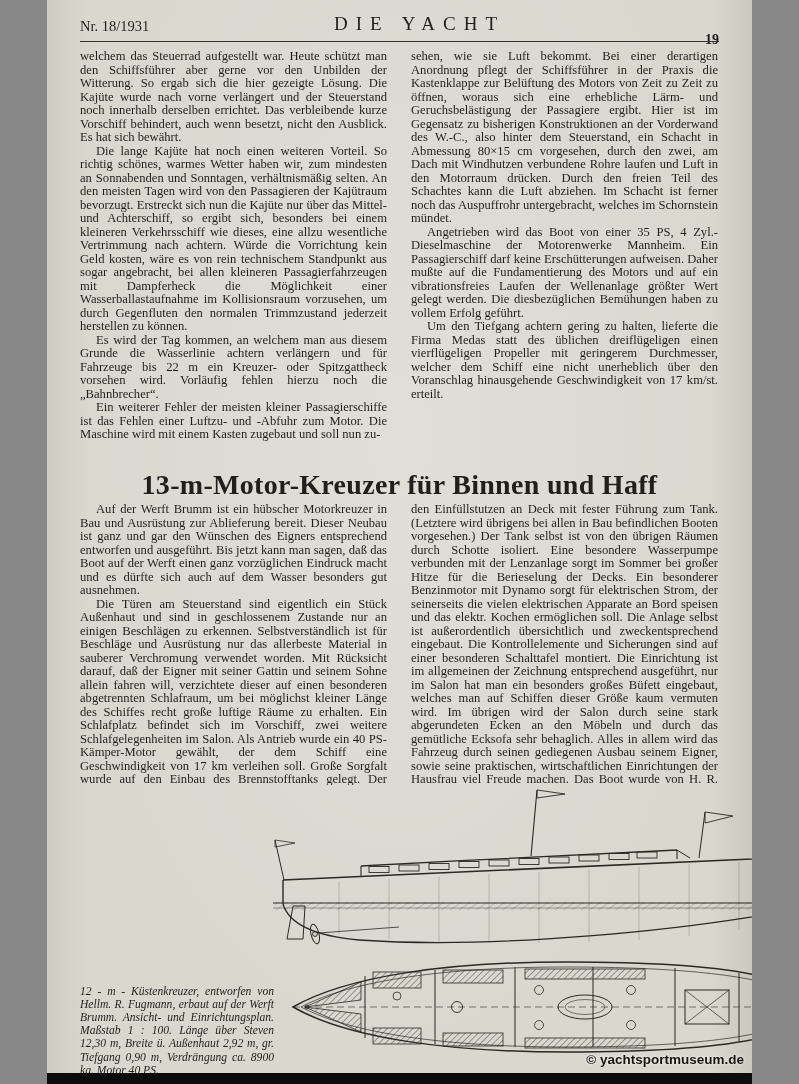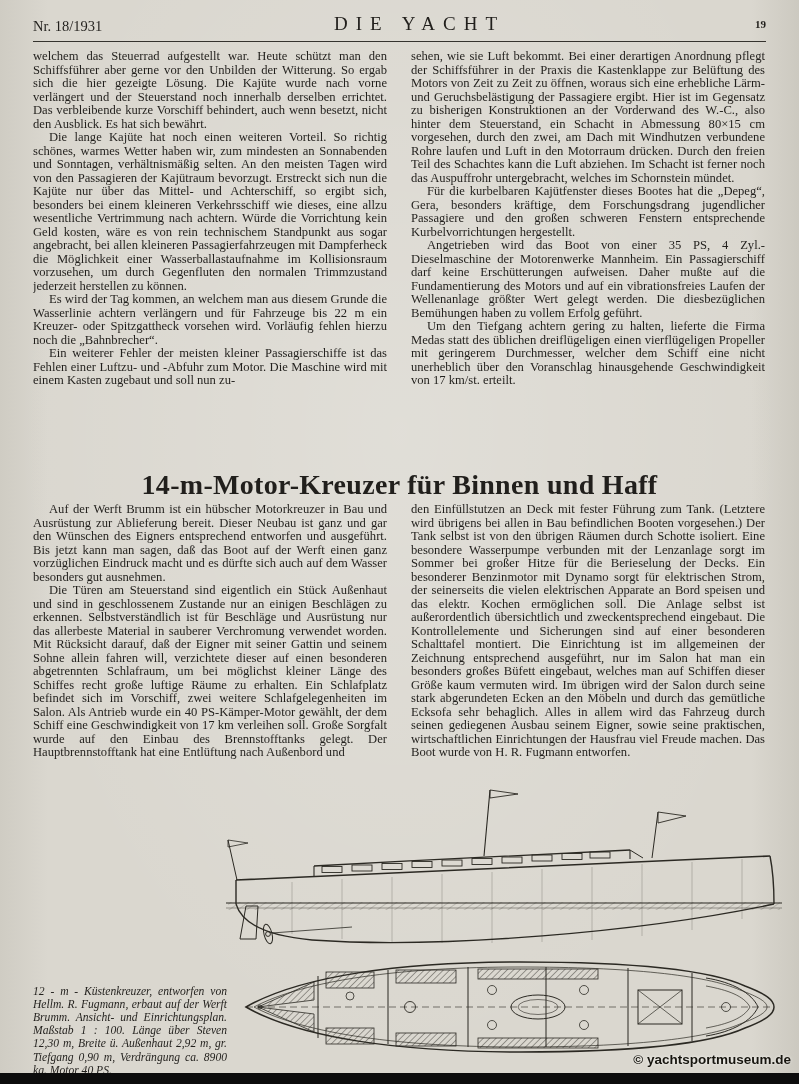--- a/index.html
+++ b/index.html
@@ -1,29 +1,29 @@
 <!DOCTYPE html>
 <html lang="de"><head>
 <meta charset="utf-8">
 <style>
   html,body{margin:0;padding:0;background:#888;}
   .page{
-    position:relative;width:799px;height:1084px;margin:0 auto;
+    position:relative;width:705px;height:1084px;margin:0 auto;
     background:
       radial-gradient(ellipse at 50% 40%, rgba(255,255,255,.18), rgba(0,0,0,0) 70%),
       linear-gradient(90deg, #cfccc3 0%, #dad7cf 6%, #dad7cf 94%, #ccc9c0 100%),
       #d9d6ce;
     color:#211f1c;
     font-family:"Liberation Serif", serif;
     overflow:hidden;
   }
   
   .hdr-issue{position:absolute;top:18px;left:33px;font-size:14.5px;}
   .hdr-masthead{position:absolute;top:13px;left:0;right:0;text-align:center;font-size:19px;letter-spacing:8px;padding-left:40px;}
-  .hdr-page{position:absolute;top:18px;right:33px;font-size:11px;font-weight:bold;}
+  .hdr-page{position:absolute;top:32px;right:33px;font-size:14px;font-weight:bold;}
   .hdr-rule{position:absolute;top:41px;left:33px;right:33px;border-top:1.6px solid #35332e;}
 
   
   .two-col{position:absolute;left:33px;right:34px;display:flex;gap:24px;overflow:hidden;}
   .col{flex:1;min-width:0;}
   .col p{
     margin:0;text-align:justify;text-indent:16px;
     font-size:12.6px;line-height:13.5px;
     hyphens:auto;-webkit-hyphens:auto;
   }
@@ -65,27 +65,26 @@
 
   <section class="two-col art1">
     <div class="col">
       <p class="noind">welchem das Steuerrad aufgestellt war.  Heute schützt man den Schiffsführer aber gerne vor den Unbilden der Witterung. So ergab sich die hier gezeigte Lösung.  Die Kajüte wurde nach vorne verlängert und der Steuerstand noch innerhalb derselben errichtet.  Das verbleibende kurze Vorschiff behindert, auch wenn besetzt, nicht den Ausblick.  Es hat sich bewährt.</p>
       <p>Die lange Kajüte hat noch einen weiteren Vorteil.  So richtig schönes, warmes Wetter haben wir, zum mindesten an Sonnabenden und Sonntagen, verhältnismäßig selten.  An den meisten Tagen wird von den Passagieren der Kajütraum bevorzugt.  Erstreckt sich nun die Kajüte nur über das Mittel- und Achterschiff, so ergibt sich, besonders bei einem kleineren Verkehrsschiff wie dieses, eine allzu wesentliche Vertrimmung nach achtern.  Würde die Vorrichtung kein Geld kosten, wäre es von rein technischem Standpunkt aus sogar angebracht, bei allen kleineren Passagierfahrzeugen mit Dampferheck die Möglichkeit einer Wasserballastaufnahme im Kollisionsraum vorzusehen, um durch Gegenfluten den normalen Trimmzustand jederzeit herstellen zu können.</p>
       <p>Es wird der Tag kommen, an welchem man aus diesem Grunde die Wasserlinie achtern verlängern und für Fahrzeuge bis 22 m ein Kreuzer- oder Spitzgattheck vorsehen wird. Vorläufig fehlen hierzu noch die „Bahnbrecher“.</p>
       <p>Ein weiterer Fehler der meisten kleiner Passagierschiffe ist das Fehlen einer Luftzu- und -Abfuhr zum Motor.  Die Maschine wird mit einem Kasten zugebaut und soll nun zu-</p>
     </div>
     <div class="col">
       <p class="noind">sehen, wie sie Luft bekommt.  Bei einer derartigen Anordnung pflegt der Schiffsführer in der Praxis die Kastenklappe zur Belüftung des Motors von Zeit zu Zeit zu öffnen, woraus sich eine erhebliche Lärm- und Geruchsbelästigung der Passagiere ergibt.  Hier ist im Gegensatz zu bisherigen Konstruktionen an der Vorderwand des W.-C., also hinter dem Steuerstand, ein Schacht in Abmessung 80×15 cm vorgesehen, durch den zwei, am Dach mit Windhutzen verbundene Rohre laufen und Luft in den Motorraum drücken.  Durch den freien Teil des Schachtes kann die Luft abziehen.  Im Schacht ist ferner noch das Auspuffrohr untergebracht, welches im Schornstein mündet.</p>
-      <p>Für die kurbelbaren Kajütfenster dieses Bootes hat die „Depeg“, Gera, besonders kräftige, dem Forschungsdrang jugendlicher Passagiere und den großen schweren Fenstern entsprechende Kurbelvorrichtungen hergestellt.</p>
       <p>Angetrieben wird das Boot von einer 35 PS, 4 Zyl.-Dieselmaschine der Motorenwerke Mannheim.  Ein Passagierschiff darf keine Erschütterungen aufweisen.  Daher mußte auf die Fundamentierung des Motors und auf ein vibrationsfreies Laufen der Wellenanlage größter Wert gelegt werden.  Die diesbezüglichen Bemühungen haben zu vollem Erfolg geführt.</p>
       <p>Um den Tiefgang achtern gering zu halten, lieferte die Firma Medas statt des üblichen dreiflügeligen einen vierflügeligen Propeller mit geringerem Durchmesser, welcher dem Schiff eine nicht unerheblich über den Voranschlag hinausgehende Geschwindigkeit von 17 km/st. erteilt.</p>
     </div>
   </section>
 
-  <h1 class="headline">14-m-Motor-Kreuzer für Binnen und Haff</h1>
+  <h1 class="headline">13-m-Motor-Kreuzer für Binnen und Haff</h1>
 
   <section class="two-col art2">
     <div class="col">
       <p>Auf der Werft Brumm ist ein hübscher Motorkreuzer in Bau und Ausrüstung zur Ablieferung bereit.  Dieser Neubau ist ganz und gar den Wünschen des Eigners entsprechend entworfen und ausgeführt.  Bis jetzt kann man sagen, daß das Boot auf der Werft einen ganz vorzüglichen Eindruck macht und es dürfte sich auch auf dem Wasser besonders gut ausnehmen.</p>
       <p>Die Türen am Steuerstand sind eigentlich ein Stück Außenhaut und sind in geschlossenem Zustande nur an einigen Beschlägen zu erkennen.  Selbstverständlich ist für Beschläge und Ausrüstung nur das allerbeste Material in sauberer Verchromung verwendet worden.  Mit Rücksicht darauf, daß der Eigner mit seiner Gattin und seinem Sohne allein fahren will, verzichtete dieser auf einen besonderen abgetrennten Schlafraum, um bei möglichst kleiner Länge des Schiffes recht große luftige Räume zu erhalten.  Ein Schlafplatz befindet sich im Vorschiff, zwei weitere Schlafgelegenheiten im Salon.  Als Antrieb wurde ein 40 PS-Kämper-Motor gewählt, der dem Schiff eine Geschwindigkeit von 17 km verleihen soll.  Große Sorgfalt wurde auf den Einbau des Brennstofftanks gelegt.  Der Hauptbrennstofftank hat eine Entlüftung nach Außenbord und</p>
     </div>
     <div class="col">
       <p class="noind">den Einfüllstutzen an Deck mit fester Führung zum Tank. (Letztere wird übrigens bei allen in Bau befindlichen Booten vorgesehen.)  Der Tank selbst ist von den übrigen Räumen durch Schotte isoliert.  Eine besondere Wasserpumpe verbunden mit der Lenzanlage sorgt im Sommer bei großer Hitze für die Berieselung der Decks.  Ein besonderer Benzinmotor mit Dynamo sorgt für elektrischen Strom, der seinerseits die vielen elektrischen Apparate an Bord speisen und das elektr. Kochen ermöglichen soll.  Die Anlage selbst ist außerordentlich übersichtlich und zweckentsprechend eingebaut.  Die Kontrollelemente und Sicherungen sind auf einer besonderen Schalttafel montiert.  Die Einrichtung ist im allgemeinen der Zeichnung entsprechend ausgeführt, nur im Salon hat man ein besonders großes Büfett eingebaut, welches man auf Schiffen dieser Größe kaum vermuten wird.  Im übrigen wird der Salon durch seine stark abgerundeten Ecken an den Möbeln und durch das gemütliche Ecksofa sehr behaglich.  Alles in allem wird das Fahrzeug durch seinen gediegenen Ausbau seinem Eigner, sowie seine praktischen, wirtschaftlichen Einrichtungen der Hausfrau viel Freude machen.  Das Boot wurde von H. R. Fugmann entworfen.</p>
     </div>
   </section>

